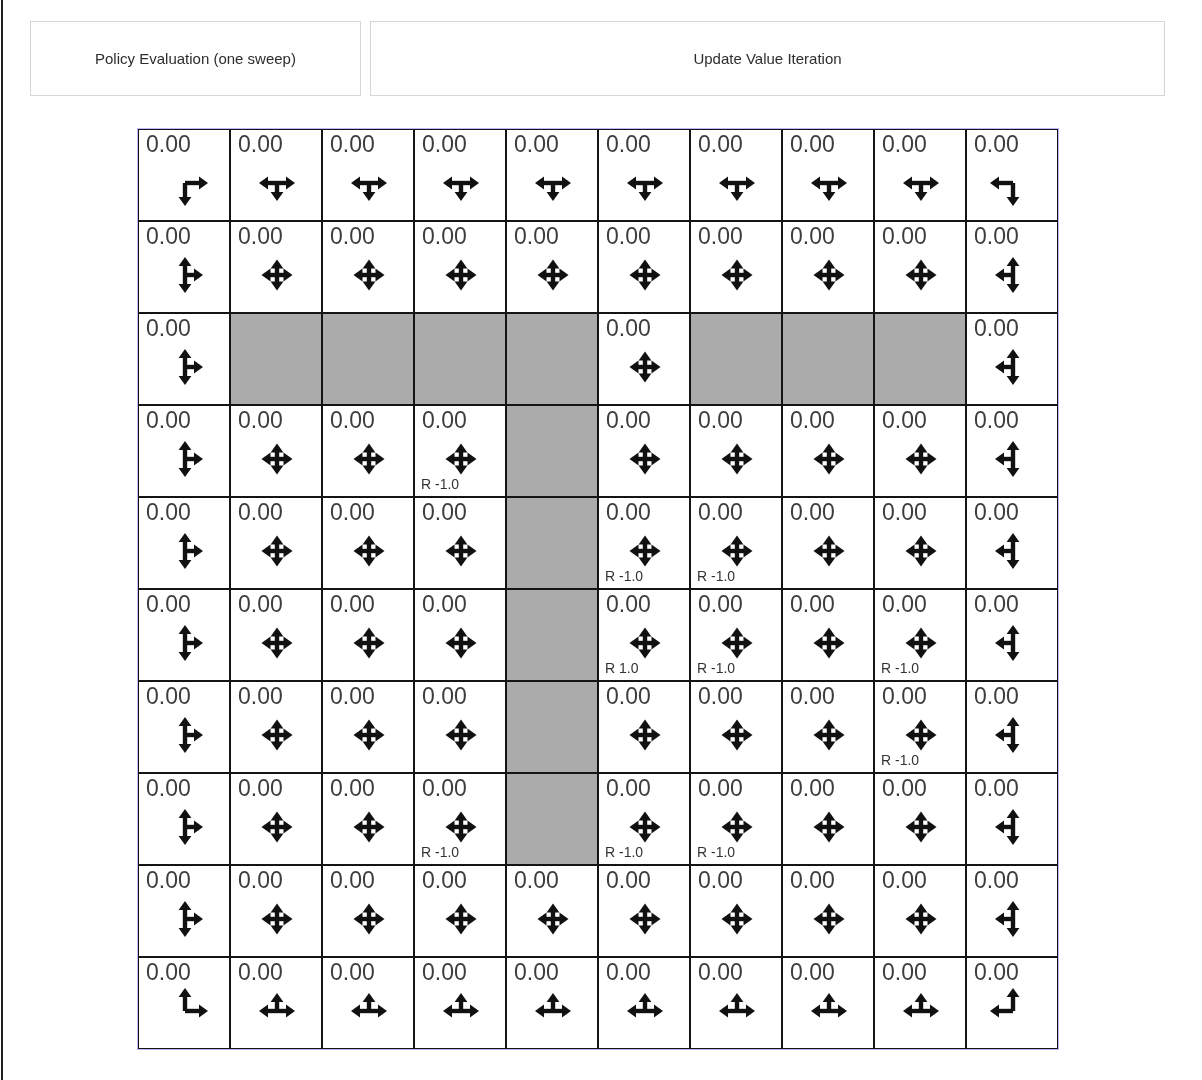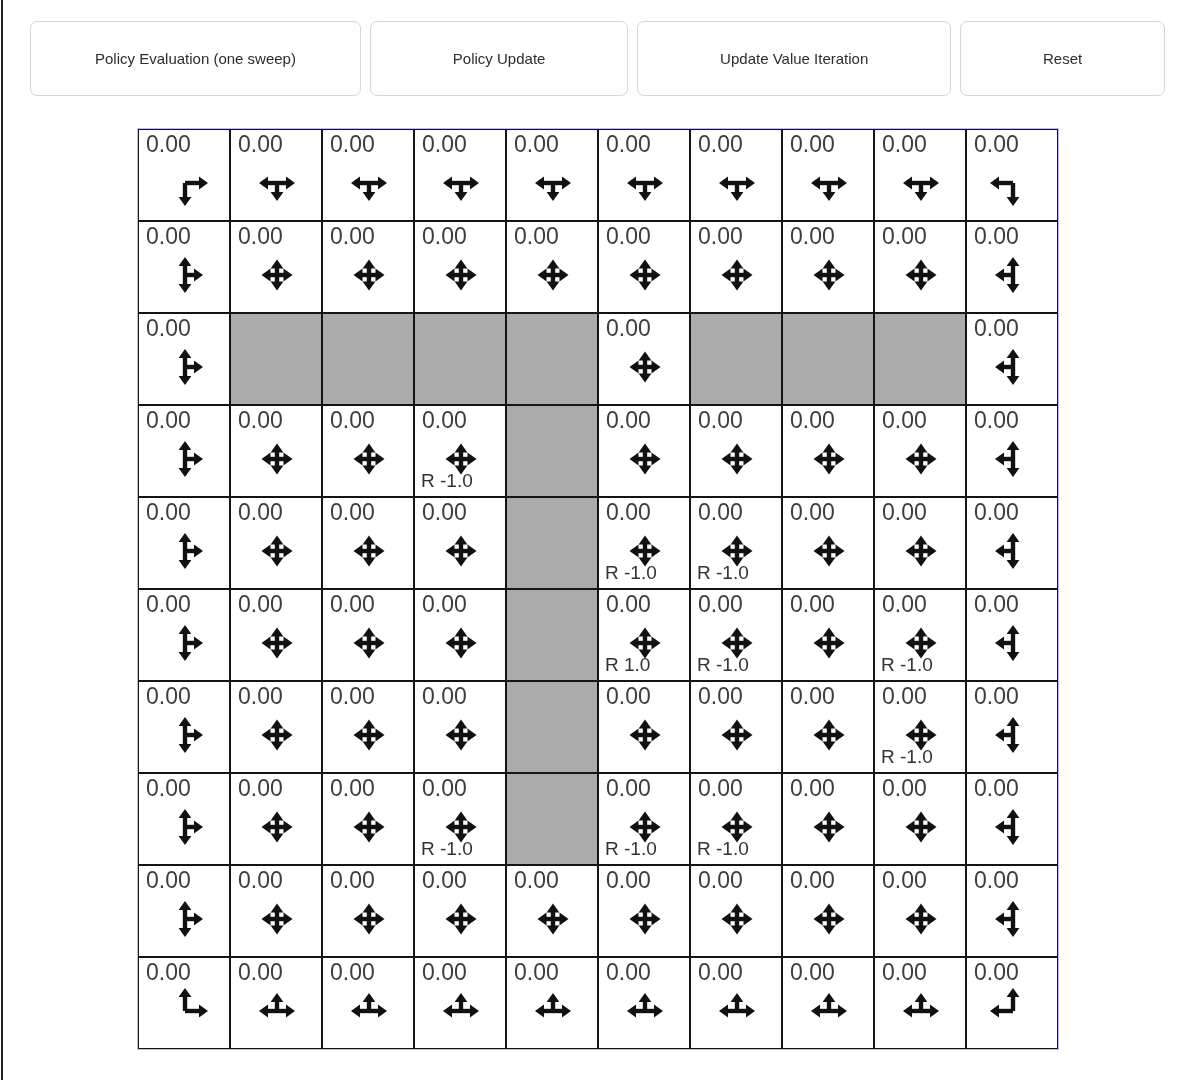--- a/index.html
+++ b/index.html
@@ -8,21 +8,21 @@
     font-family:"Liberation Sans",sans-serif;overflow:hidden;
   }
   .edge-line{
     position:absolute;left:1px;top:0;width:2px;height:1080px;background:#1f1f1f;
   }
   .toolbar{
     position:absolute;left:30px;top:21px;width:1135px;height:75px;
     display:flex;gap:9px;
   }
   .toolbar button{
-    height:75px;background:#fefefe;border:1px solid #d6d6d6;border-radius:7px;
+    height:75px;background:#fefefe;border:1px solid #d6d6d6;border-radius:0;
     font-family:"Liberation Sans",sans-serif;font-size:15px;color:#2d2d2d;
     flex:1 1 auto;cursor:pointer;padding:0 10px;
   }
   .toolbar button:first-child{flex:0 0 331px;}
   .grid{
     position:absolute;left:137px;top:128px;
     display:grid;
     grid-template-columns:repeat(10,92px);
     grid-template-rows:repeat(10,92px);
     border:1px solid #c4b5fd;
@@ -30,36 +30,34 @@
   .cell{
     position:relative;box-sizing:border-box;border:1px solid #141414;
     background:#ffffff;
   }
   .cell.wall{background:var(--wall,#ababab);}
   .val{
     position:absolute;top:1px;left:7px;font-size:23px;color:#3d3d3d;
     letter-spacing:0px;
   }
   .rew{
-    position:absolute;left:6px;bottom:4px;font-size:19px;color:#333333;
+    position:absolute;left:6px;bottom:4px;font-size:14px;color:#333333;
   }
   .arrows{
     position:absolute;left:16px;top:23px;width:60px;height:60px;
   }
 </style>
 </head>
 <body>
 
 <div class="edge-line"></div>
 
 <div class="toolbar">
   <button>Policy Evaluation (one sweep)</button>
-  <button>Policy Update</button>
   <button>Update Value Iteration</button>
-  <button>Reset</button>
 </div>
 
 <div class="grid" id="grid">
     <div class="cell">
       <div class="val">0.00</div>
       <svg class="arrows" viewBox="-30 -30 60 60" xmlns="http://www.w3.org/2000/svg">
         <line x1="0" y1="0" x2="16" y2="0" stroke="#111111" stroke-width="4.4"></line>
         <polygon points="23,0 14,6.4 14,-6.4" fill="#111111" stroke="none"></polygon>
         <line x1="0" y1="0" x2="0" y2="16" stroke="#111111" stroke-width="4.4"></line>
         <polygon points="0,23 -6.4,14 6.4,14" fill="#111111" stroke="none"></polygon>

